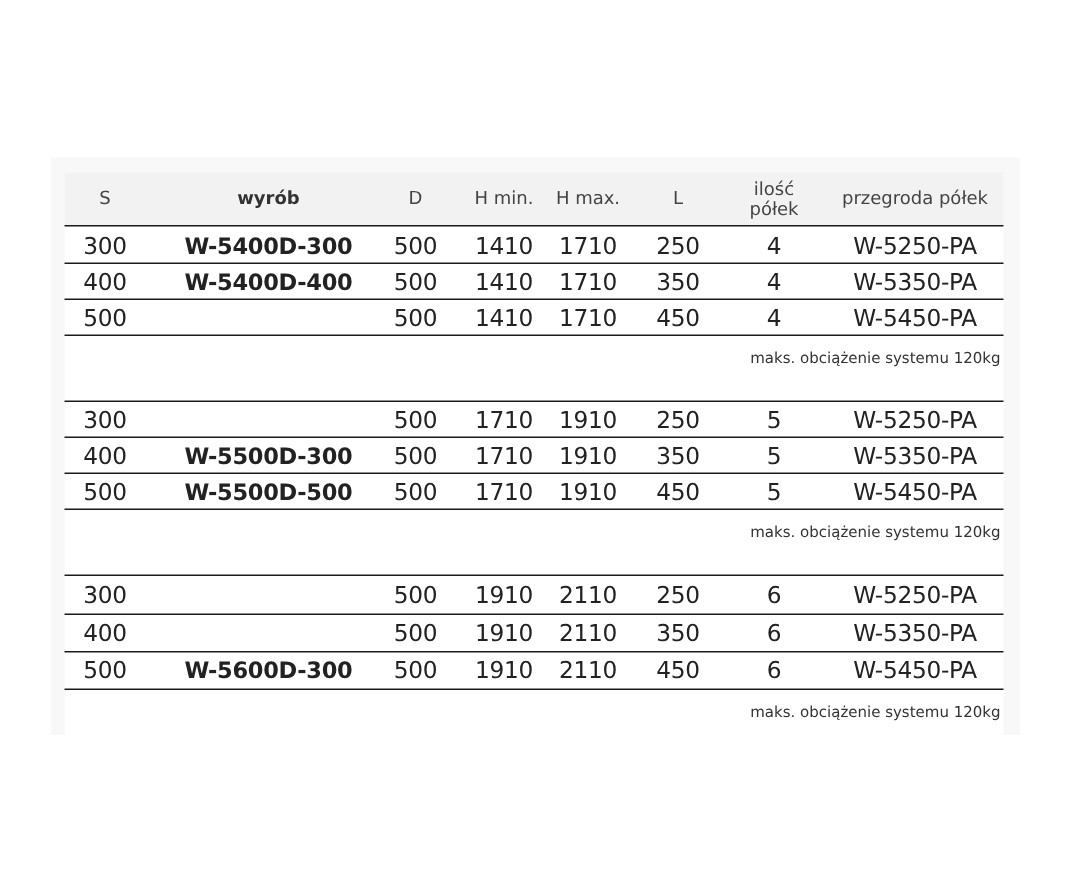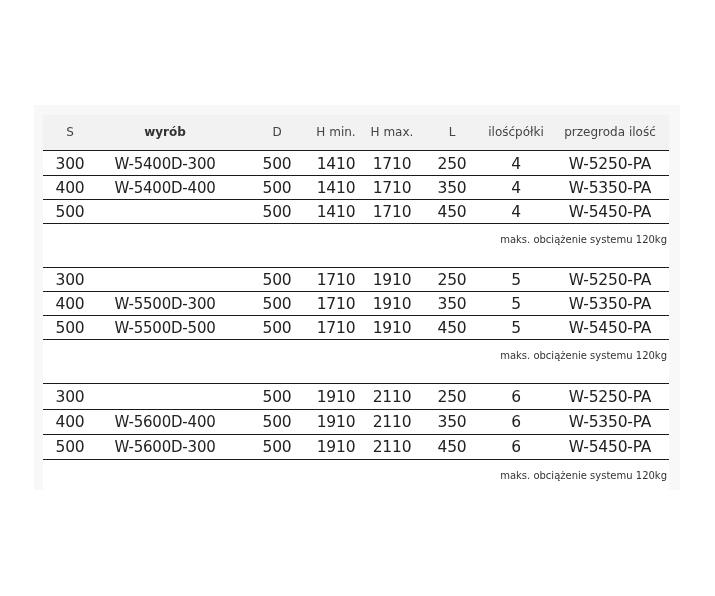--- a/index.html
+++ b/index.html
@@ -8,50 +8,50 @@
   .frame { position: absolute; left: 34px; top: 105px; width: 646px; height: 385px; background: #f8f8f8; }
   .content { position: absolute; left: 43px; top: 115px; width: 626px; height: 375px; background: #ffffff; }
   .header { position: absolute; left: 0; top: 0; width: 626px; height: 36px; background: #f2f2f2;
             border-bottom: 1.5px solid #1a1a1a; box-sizing: border-box; }
   .hcell { position: absolute; top: 0; height: 35px; display: flex; align-items: center; justify-content: center;
            text-align: center; font-size: 12px; color: #444; line-height: 13px; }
   .hcell.bold { font-weight: bold; color: #333; }
   .row { position: absolute; left: 0; width: 626px; height: 24px; border-bottom: 1.5px solid #1a1a1a; box-sizing: border-box; }
   .cell { position: absolute; top: 0; height: 23px; display: flex; align-items: center; justify-content: center;
           font-size: 15.5px; color: #222; white-space: nowrap; letter-spacing: -0.2px; }
-  .cell.product { font-weight: normal; font-size: 15px; }
+  .cell.product { font-weight: bold; font-size: 15px; }
   .note { position: absolute; right: 2px; font-size: 10px; color: #333; white-space: nowrap; }
 
   .c-s    { left: 6px;   width: 42px; }
-  .c-prod { left: 52px;  width: 140px; }
+  .c-prod { left: 66px;  width: 140px; }
   .c-d    { left: 212px; width: 44px; }
   .c-hmin { left: 270px; width: 46px; }
   .c-hmax { left: 326px; width: 46px; }
   .c-l    { left: 388px; width: 42px; }
   .c-qty  { left: 448px; width: 50px; }
   .c-part { left: 512px; width: 110px; }
 </style>
 </head>
 <body>
 
 <div class="frame"></div>
 <div class="content">
 
   <div class="header">
     <div class="hcell c-s">S</div>
     <div class="hcell bold c-prod">wyrób</div>
     <div class="hcell c-d">D</div>
     <div class="hcell c-hmin">H min.</div>
     <div class="hcell c-hmax">H max.</div>
     <div class="hcell c-l">L</div>
-    <div class="hcell c-qty" style="flex-direction:row;">
+    <div class="hcell c-qty" style="flex-direction:column;">
       <span>ilość</span>
-      <span>półki</span>
+      <span>półek</span>
     </div>
-    <div class="hcell c-part">przegroda ilość</div>
+    <div class="hcell c-part">przegroda półek</div>
   </div>
 
   <div class="row" style="top:37px;">
     <div class="cell c-s">300</div>
     <div class="cell product c-prod">W-5400D-300</div>
     <div class="cell c-d">500</div>
     <div class="cell c-hmin">1410</div>
     <div class="cell c-hmax">1710</div>
     <div class="cell c-l">250</div>
     <div class="cell c-qty">4</div>
@@ -115,21 +115,20 @@
     <div class="cell c-s" style="height:25px;">300</div>
     <div class="cell c-d" style="height:25px;">500</div>
     <div class="cell c-hmin" style="height:25px;">1910</div>
     <div class="cell c-hmax" style="height:25px;">2110</div>
     <div class="cell c-l" style="height:25px;">250</div>
     <div class="cell c-qty" style="height:25px;">6</div>
     <div class="cell c-part" style="height:25px;">W-5250-PA</div>
   </div>
   <div class="row" style="top:295px; height:25px;">
     <div class="cell c-s" style="height:24px;">400</div>
-    <div class="cell product c-prod" style="height:24px;">W-5600D-400</div>
     <div class="cell c-d" style="height:24px;">500</div>
     <div class="cell c-hmin" style="height:24px;">1910</div>
     <div class="cell c-hmax" style="height:24px;">2110</div>
     <div class="cell c-l" style="height:24px;">350</div>
     <div class="cell c-qty" style="height:24px;">6</div>
     <div class="cell c-part" style="height:24px;">W-5350-PA</div>
   </div>
   <div class="row" style="top:320px; height:25px;">
     <div class="cell c-s" style="height:24px;">500</div>
     <div class="cell product c-prod" style="height:24px;">W-5600D-300</div>

